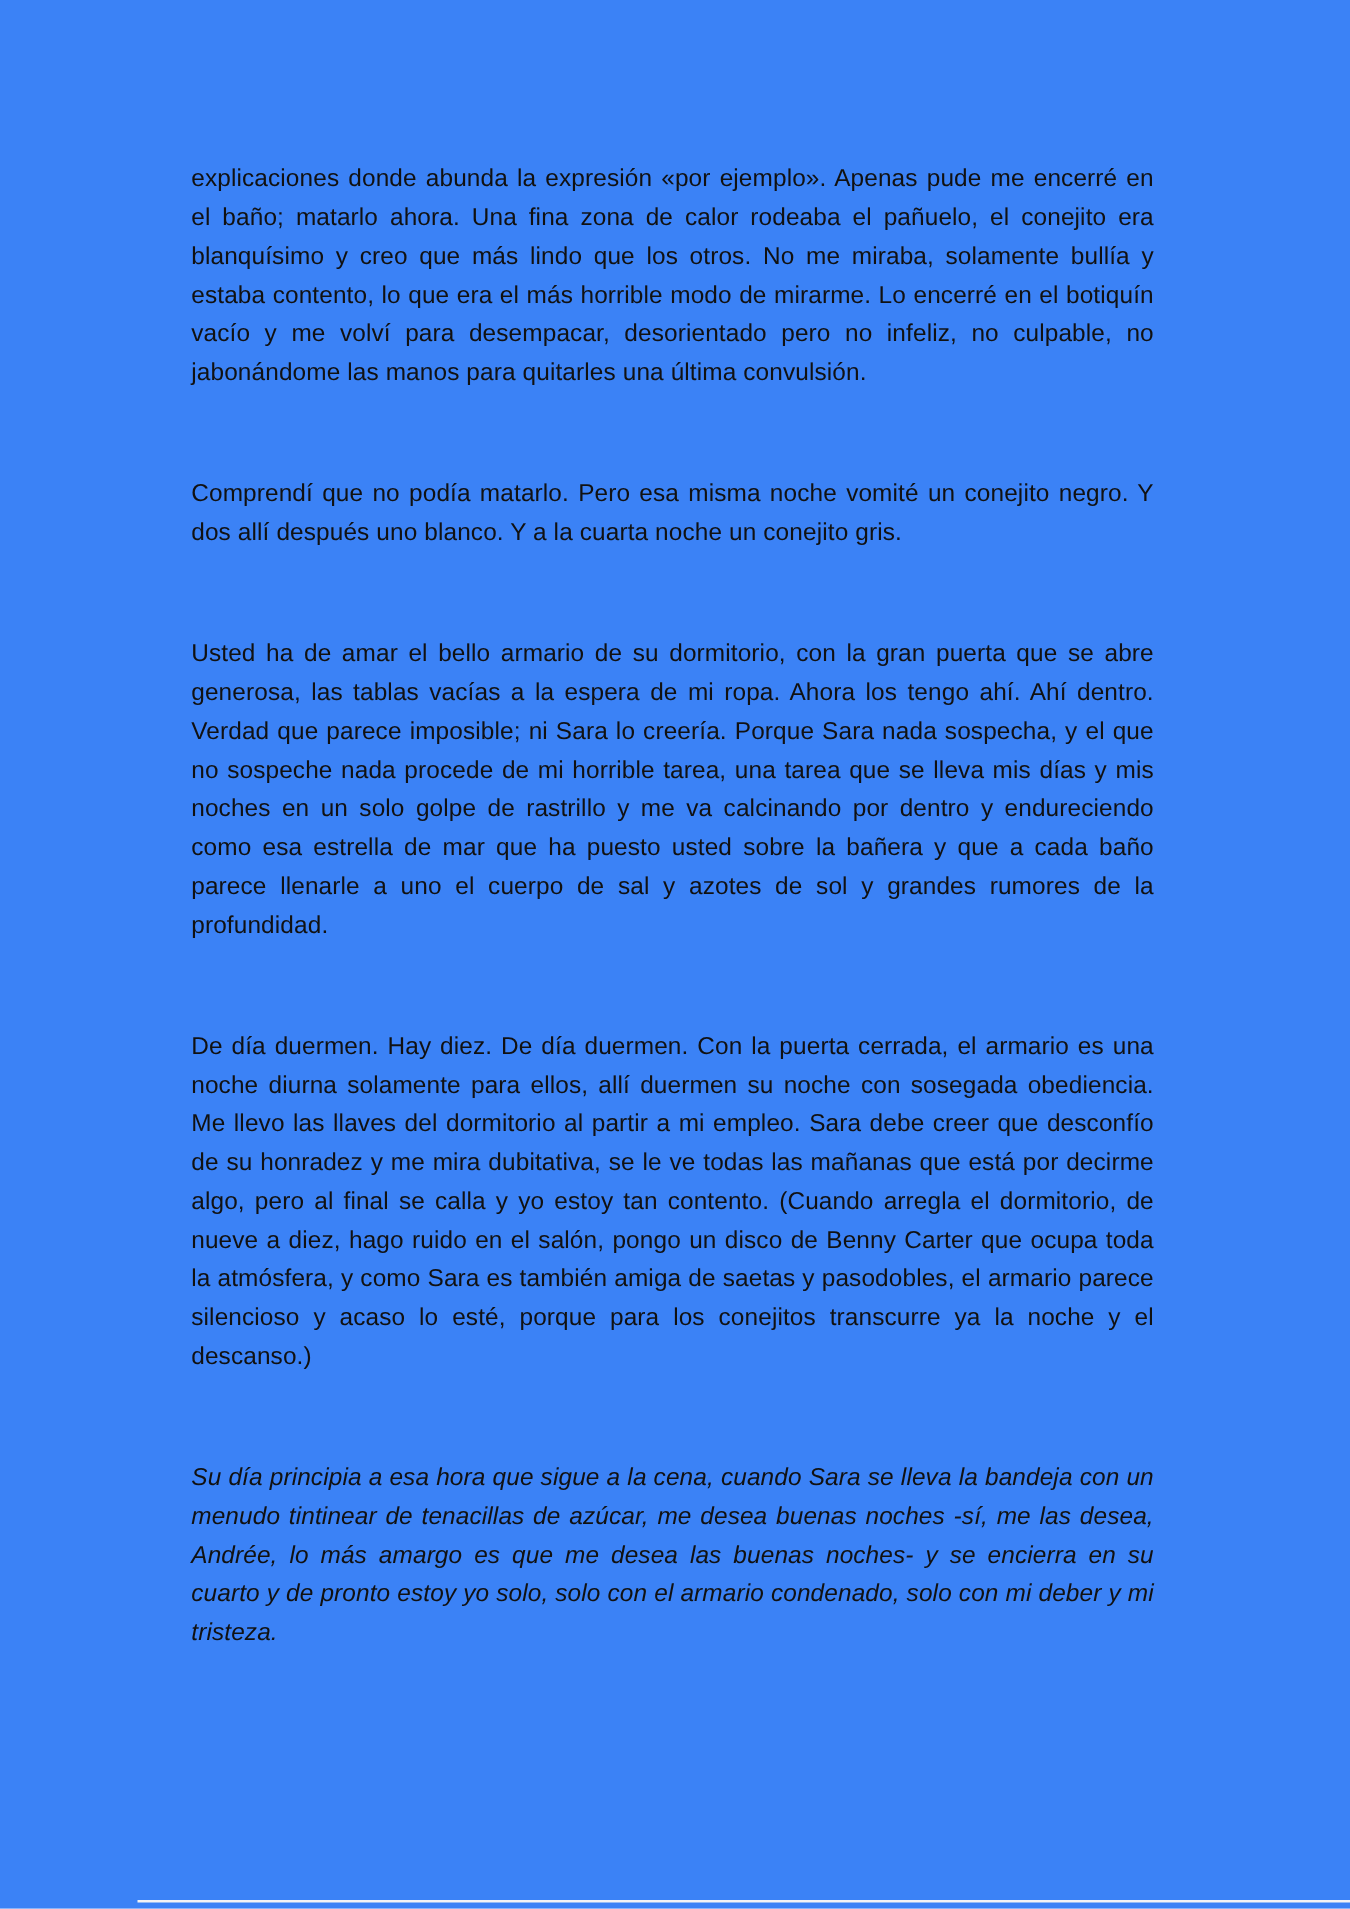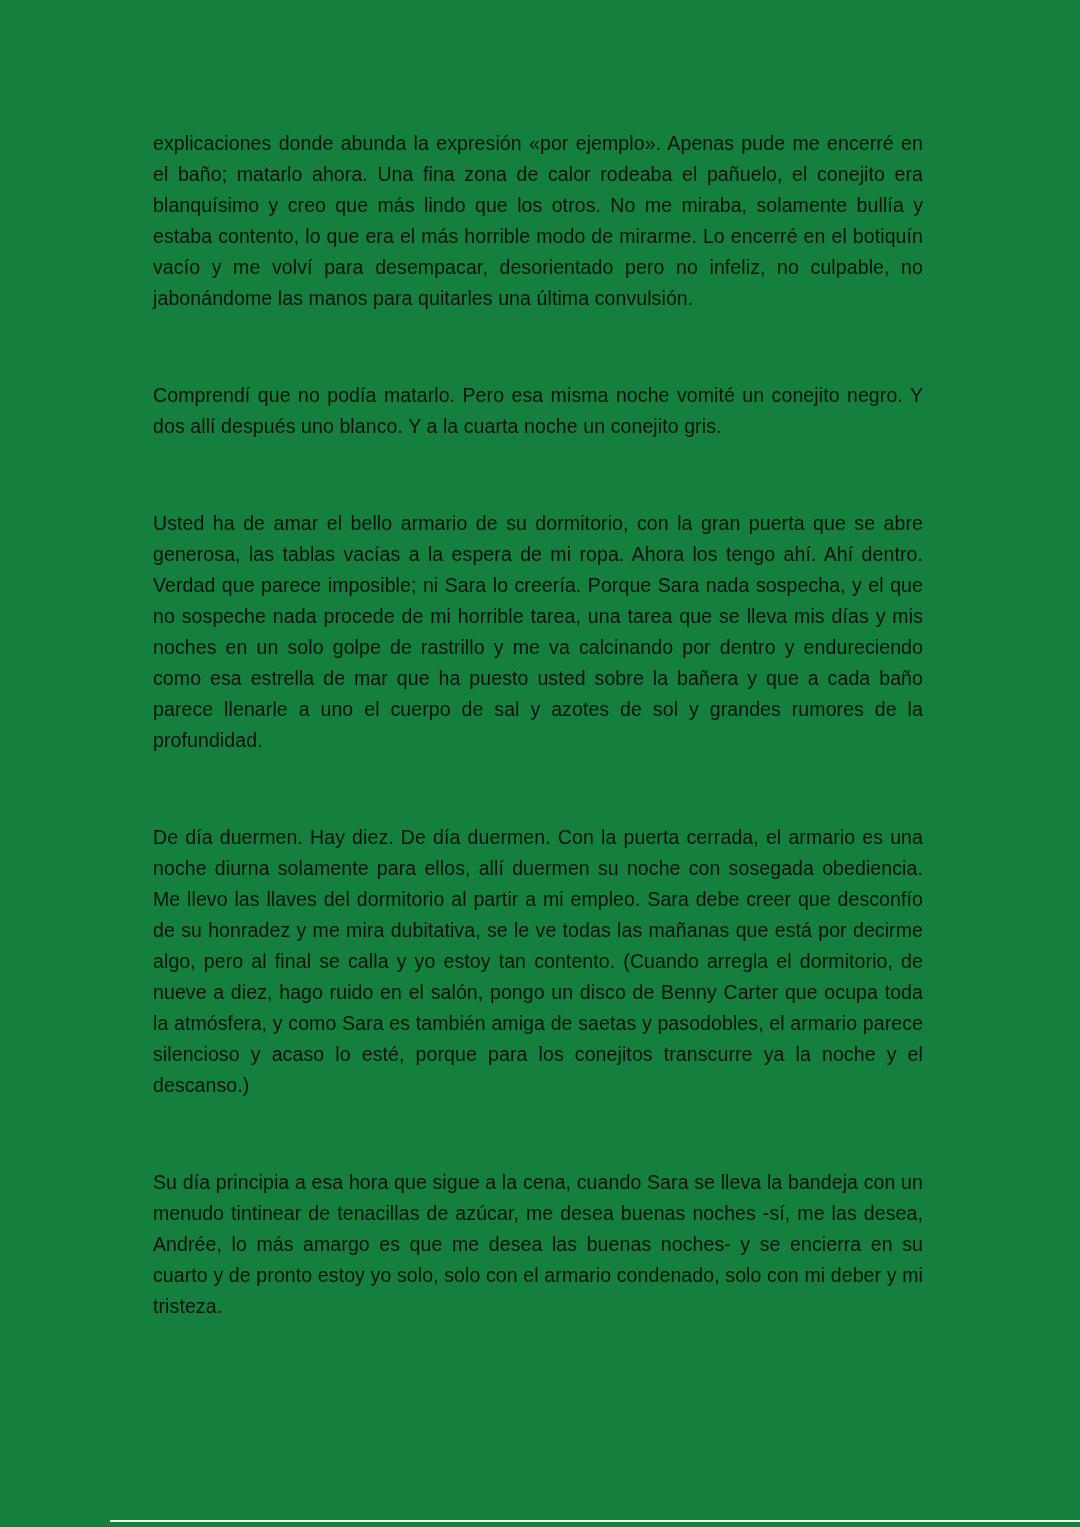--- a/index.html
+++ b/index.html
@@ -11,35 +11,36 @@
     width: 1080px;
     height: 1527px;
     position: relative;
     overflow: hidden;
     font-family: "Liberation Sans", sans-serif;
   }
   .page {
     box-sizing: border-box;
     width: 1080px;
     height: 1527px;
-    background: #15803d;
+    background: #3b82f6;
     padding: 128px 157px 0 153px;
     position: relative;
   }
   .page p {
     margin: 0 0 66px 0;
     font-family: "Liberation Sans", sans-serif;
     font-size: 19.5px;
     line-height: 31px;
     color: #111111;
     text-align: justify;
     letter-spacing: 0.1px;
   }
   .page p:last-of-type {
     margin-bottom: 16px;
+    font-style: italic;
   }
   .bottom-divider {
     position: absolute;
     left: 110px;
     right: 0;
     bottom: 5px;
     height: 2px;
     background: #f2f3f4;
   }
 </style>

